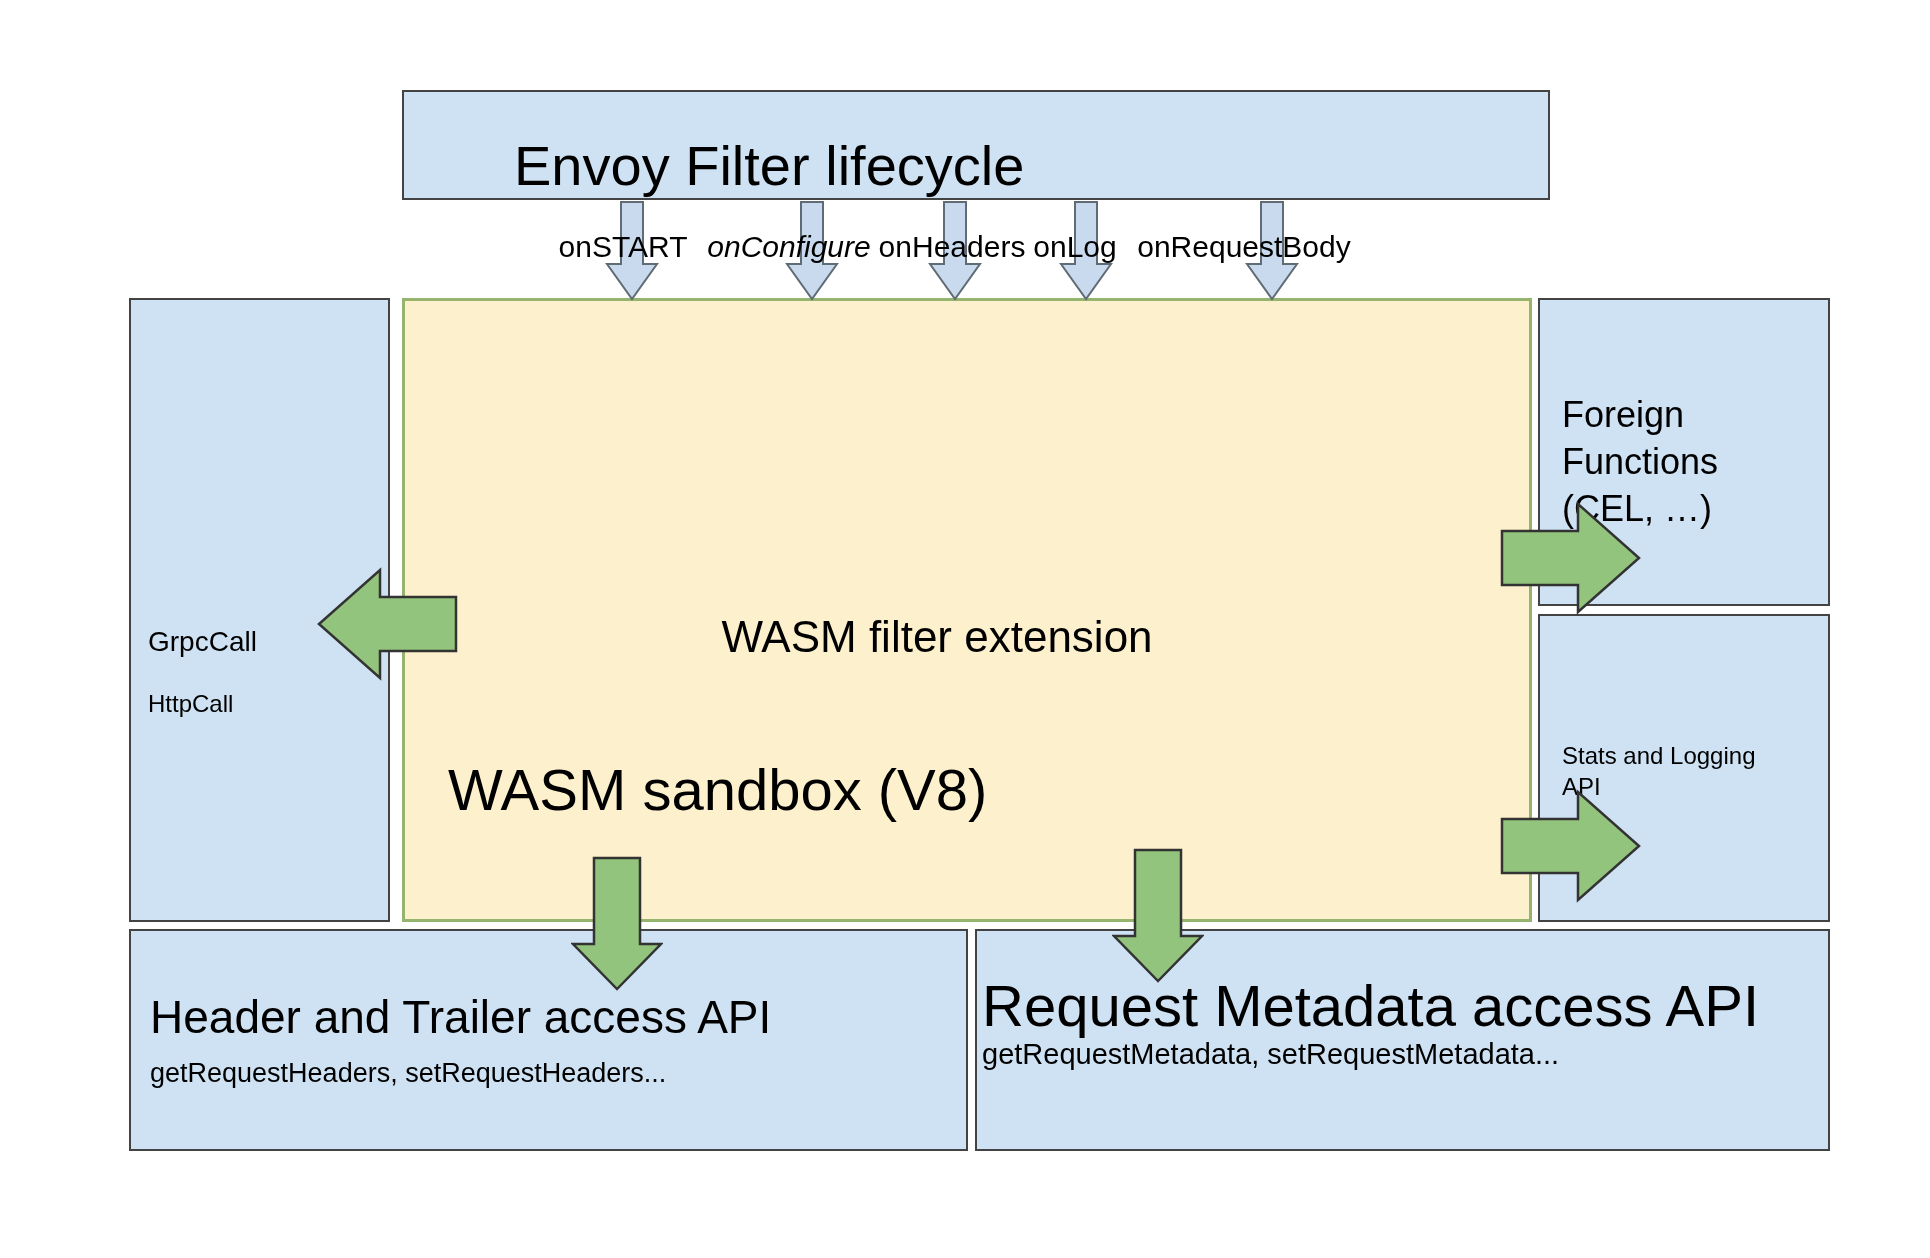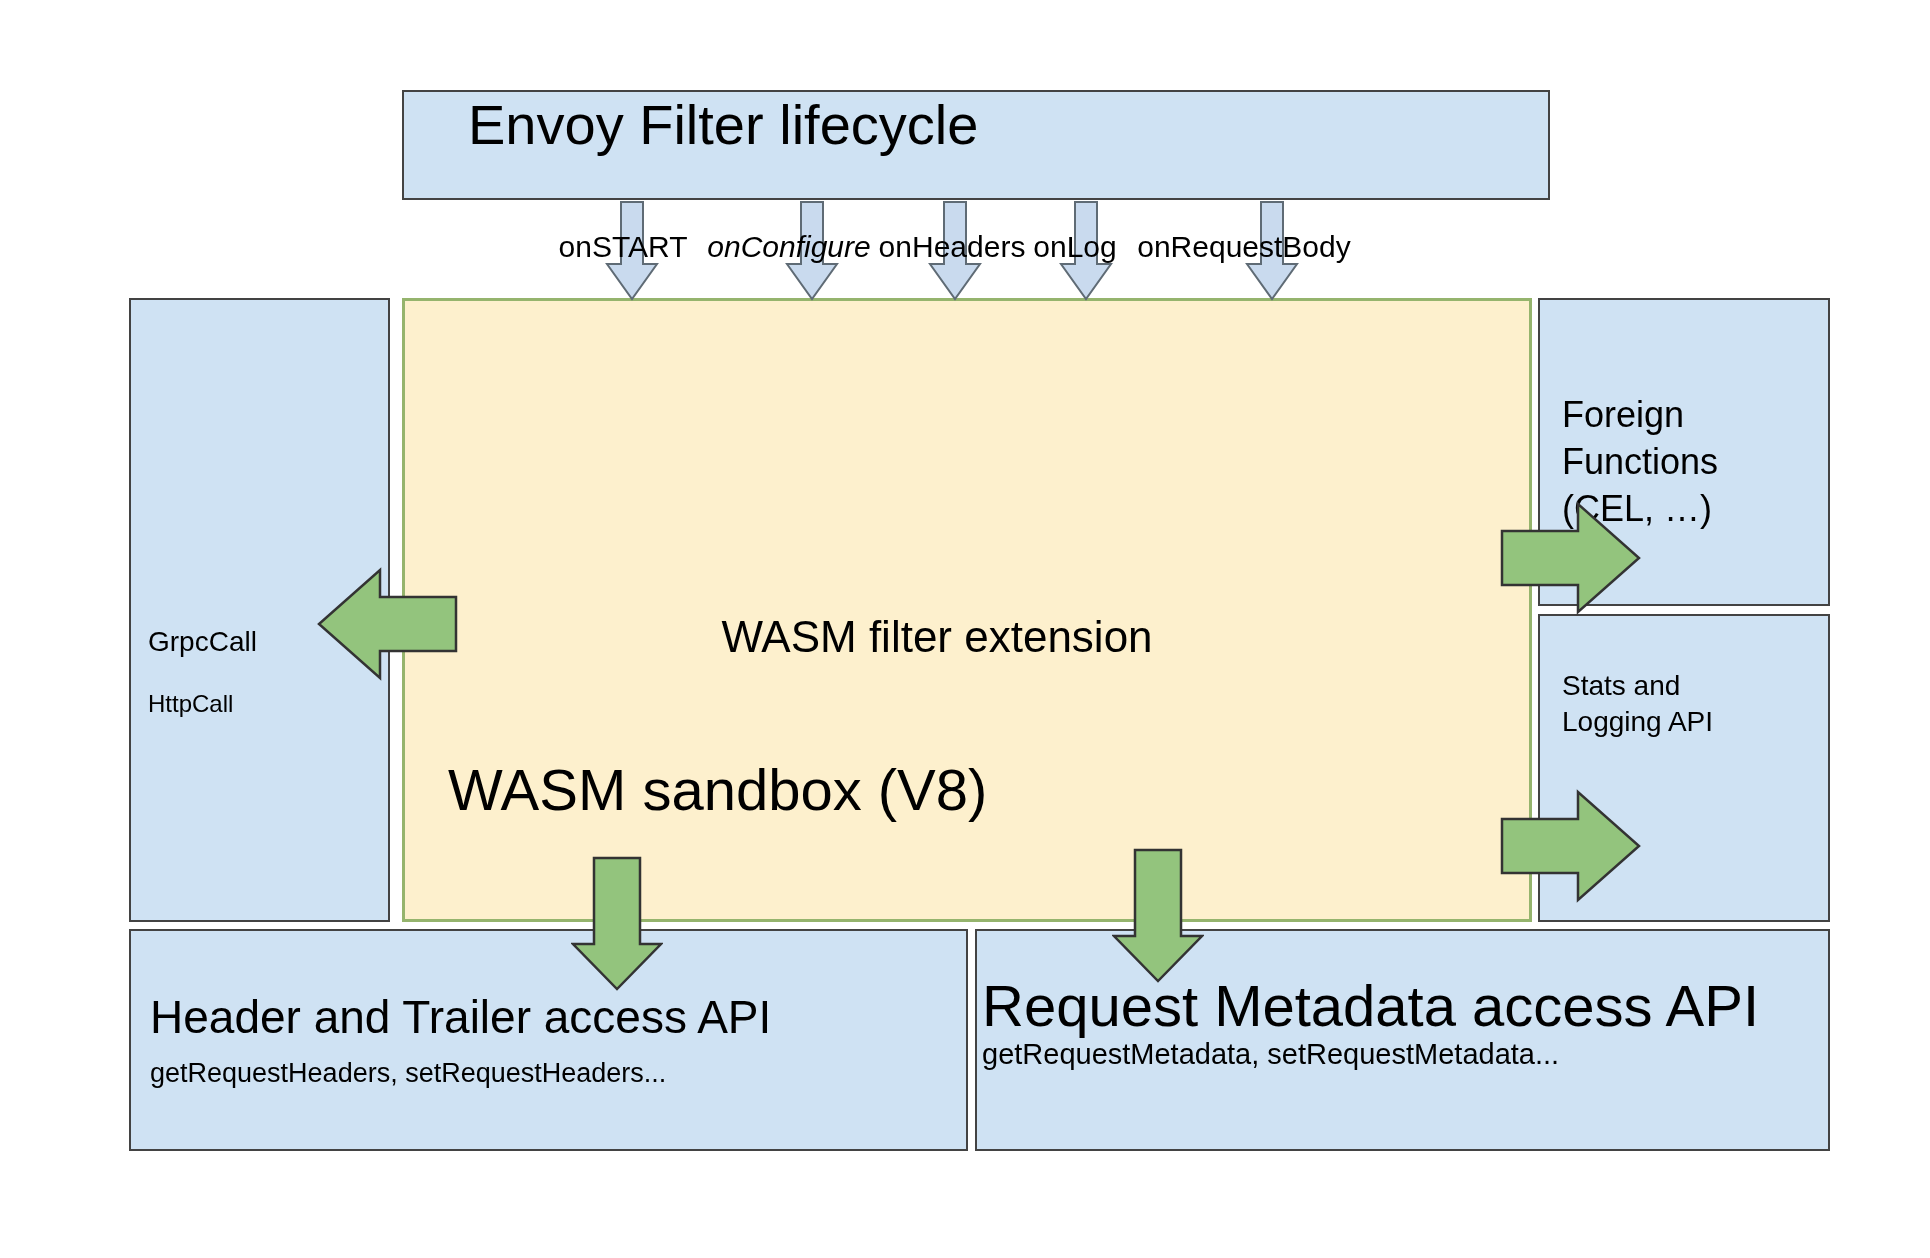--- a/index.html
+++ b/index.html
@@ -4,31 +4,31 @@
 <style>
   html,body{margin:0;padding:0;background:#ffffff;}
   .canvas{
     position:relative;width:1930px;height:1258px;background:#ffffff;overflow:hidden;
     font-family:"Liberation Sans","DejaVu Sans",sans-serif;color:#000;
   }
   .box{position:absolute;box-sizing:border-box;border:2px solid #434343;}
   .blue{background:#cfe2f3;}
   .yellow{background:#fdf0cd;}
   .yellow-outer{border:3px solid #95b46d;}
-  .flex-center{display:flex;align-items:flex-start;}
+  .flex-center{display:flex;align-items:flex-end;padding-left:46px;}
   .abs{position:absolute;}
   .title-text{font-size:56px;padding-left:64px;}
   .header-text{font-size:54px;padding-left:70px;}
   .wasm-filter{left:402px;top:612px;width:1070px;text-align:center;font-size:44px;}
   .wasm-sandbox{left:448px;top:756px;font-size:58px;}
   .callout-title{left:148px;top:482px;width:200px;font-size:44px;line-height:1.28;}
   .callout-item1{left:148px;top:626px;font-size:28px;}
   .callout-item2{left:148px;top:690px;font-size:24px;}
   .ff-label{left:1562px;top:392px;width:225px;font-size:36px;line-height:1.3;}
-  .stats-label{left:1562px;top:668px;width:215px;font-size:28px;line-height:1.3;}
+  .stats-label{left:1562px;top:740px;width:215px;font-size:24px;line-height:1.3;}
   .bl-title{left:150px;top:990px;font-size:46px;}
   .bl-sub{left:150px;top:1058px;font-size:27px;}
   .br-title{left:982px;top:972px;font-size:58px;}
   .br-sub{left:982px;top:1038px;font-size:29px;}
   .event-label{position:absolute;top:230px;font-size:30px;transform:translateX(-50%);white-space:nowrap;}
   svg.arrow{position:absolute;display:block;}
 </style>
 </head>
 <body>
 

